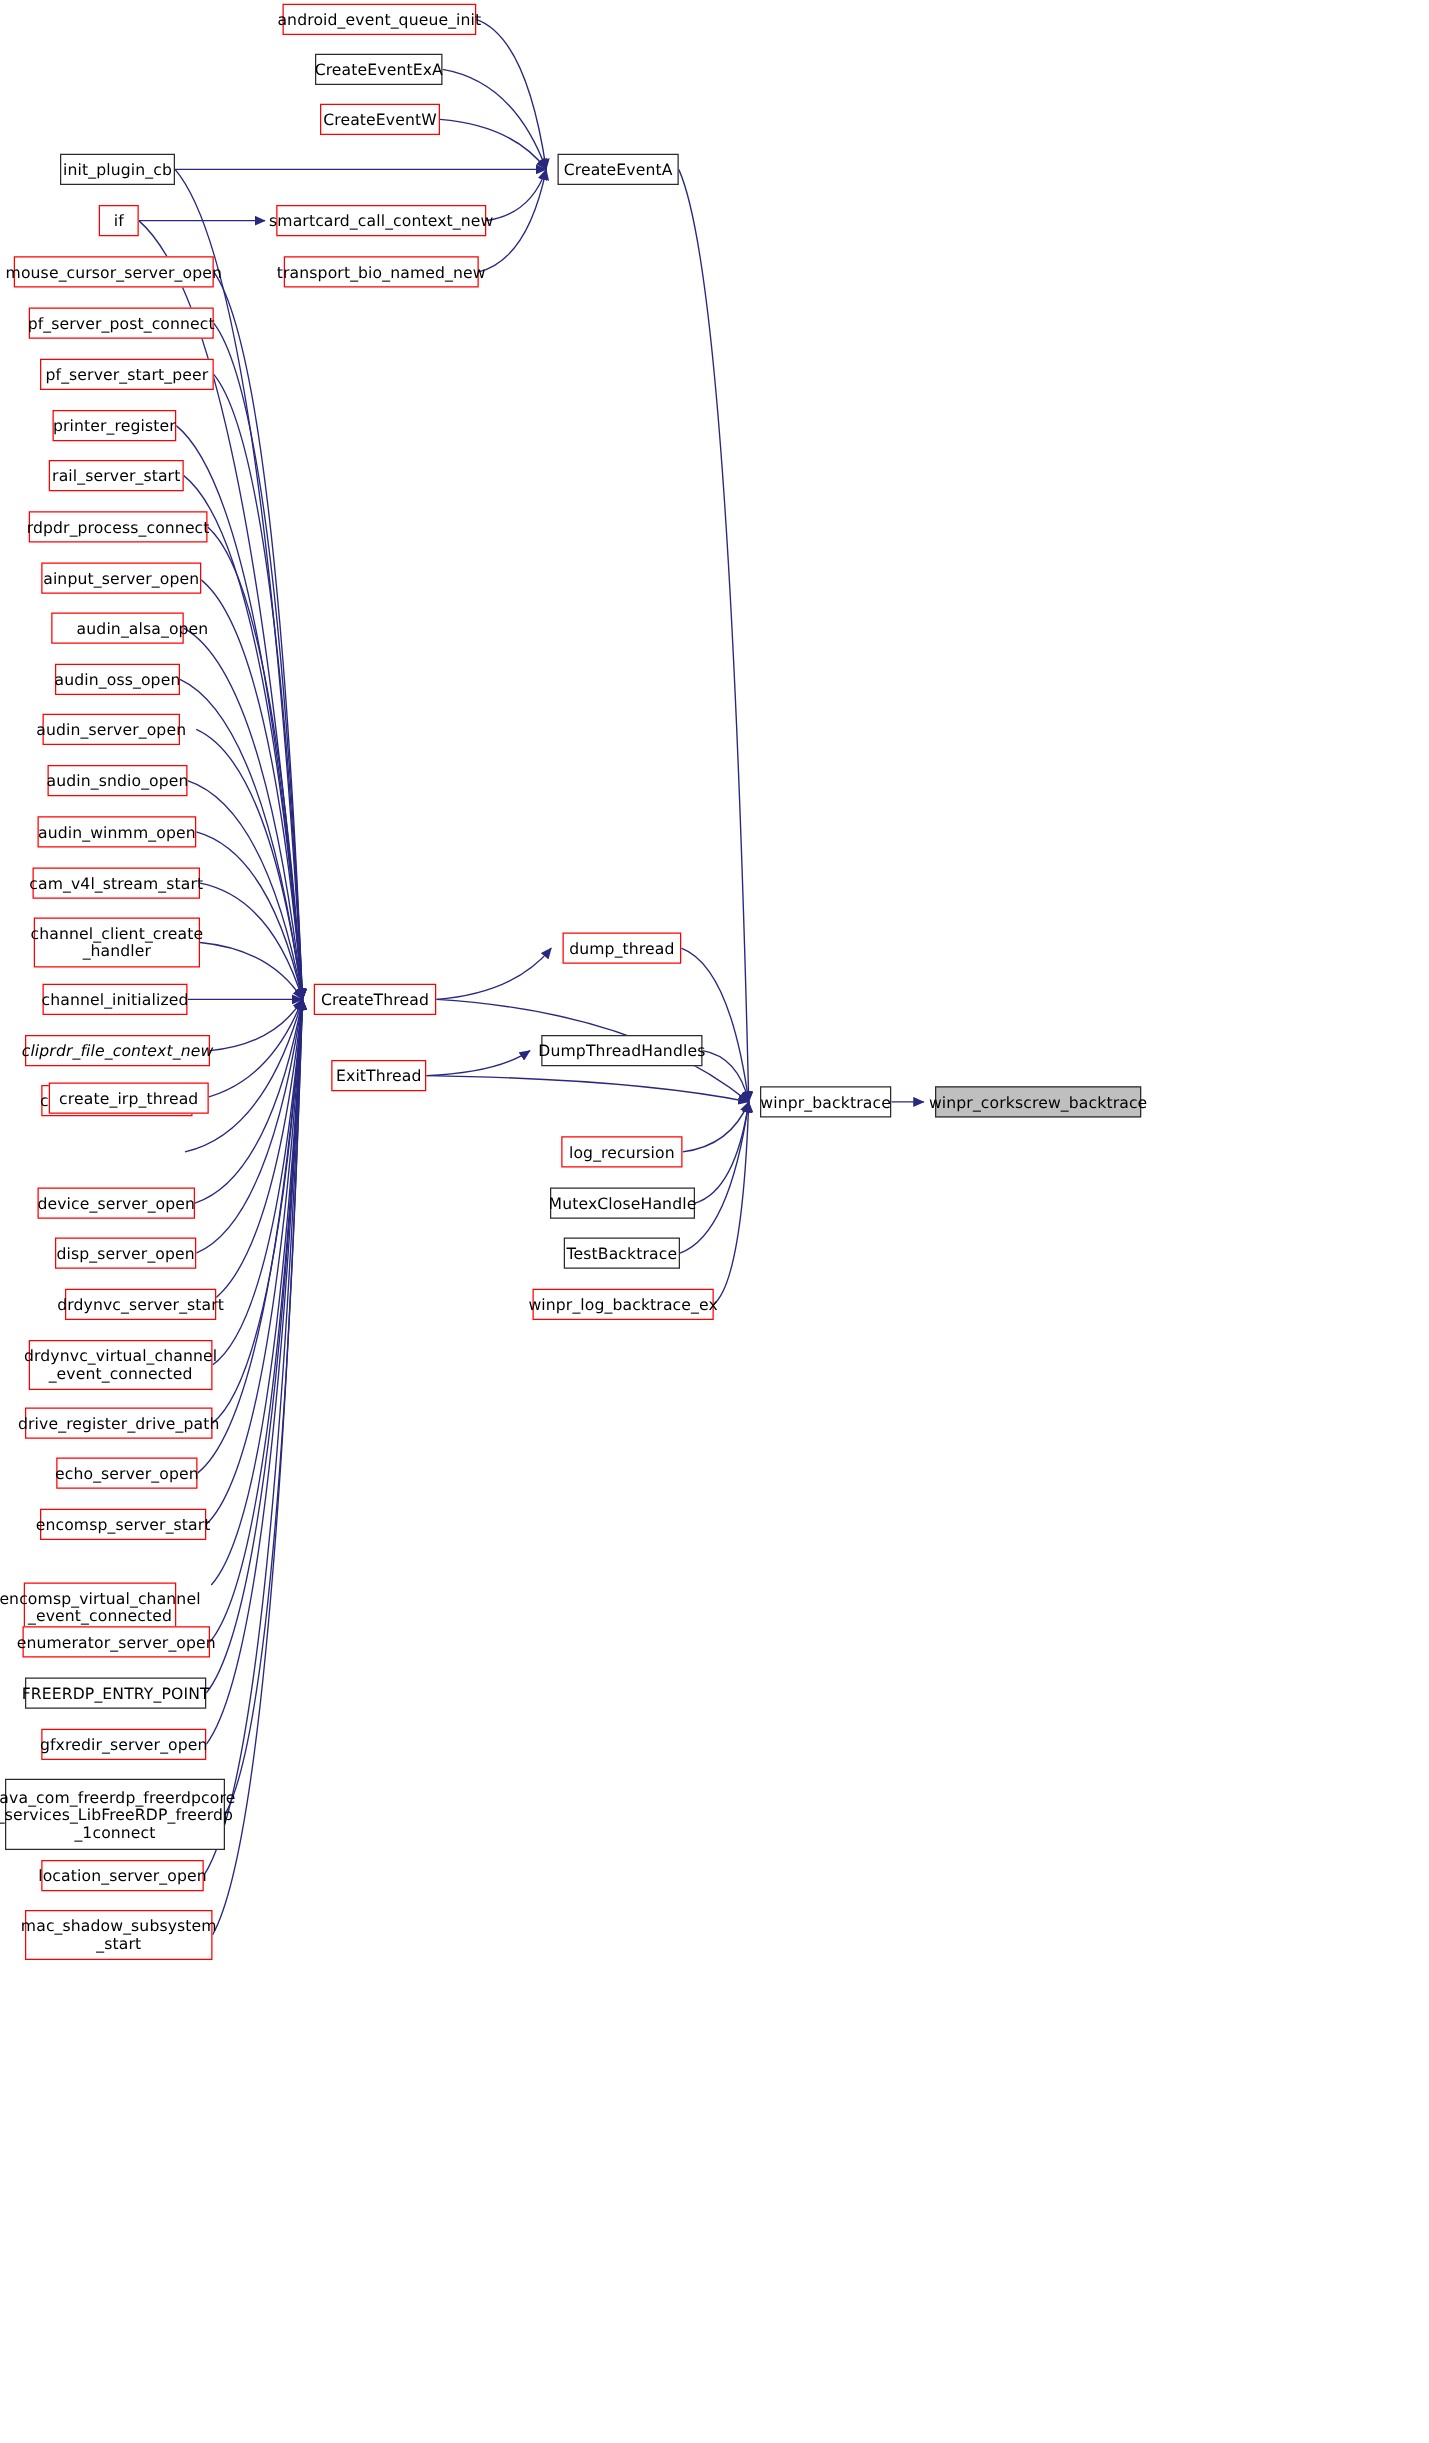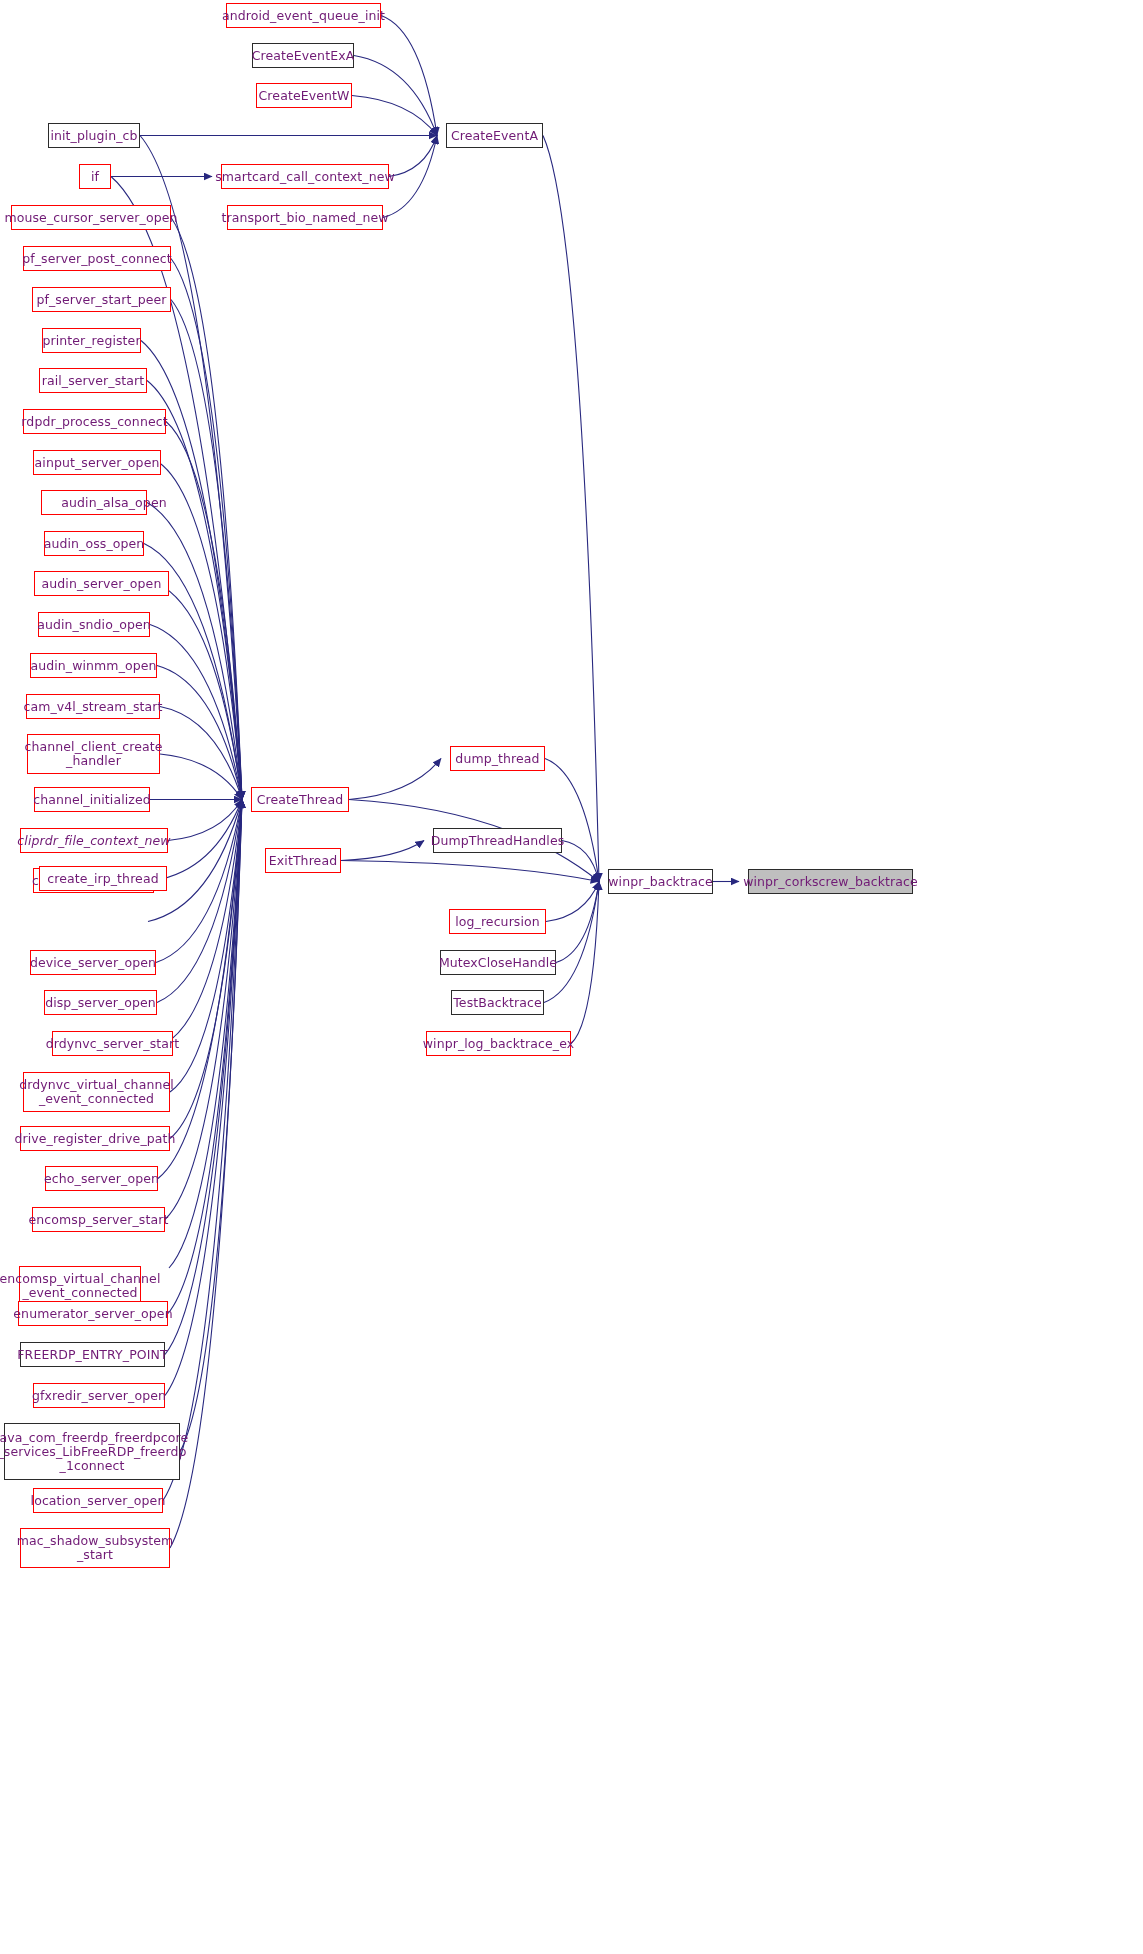--- a/index.html
+++ b/index.html
@@ -1,21 +1,21 @@
 <!DOCTYPE html>
 <html><head>
 <meta charset="utf-8">
 <style>
   html,body{margin:0;padding:0;background:#ffffff;}
   body{font-family:"DejaVu Sans","Liberation Sans",sans-serif;}
   #graph{position:relative;width:1143px;height:1954px;background:#fff;overflow:hidden;}
   svg#edges{position:absolute;left:0;top:0;width:1143px;height:1954px;}
   .node{position:absolute;box-sizing:border-box;display:flex;align-items:center;
         justify-content:center;text-align:center;background:#ffffff;
-        font-size:12.5px;color:#701a75;line-height:1.12;letter-spacing:0.1px;
+        font-size:12.5px;color:#000000;line-height:1.12;letter-spacing:0.1px;
         white-space:pre;padding:0 4px;}
   .node.red{border:1px solid #ff0000;}
   .node.black{border:1px solid #2b2b2b;}
   .node.cur{border:1px solid #2b2b2b;background:#bfbfbf;}
 </style>
 </head>
 <body>
 
 <div id="graph">
   <svg id="edges" xmlns="http://www.w3.org/2000/svg">
@@ -91,21 +91,21 @@
       <div class="node black" style="left: 446px; top: 123px; width: 97px; height: 25px;">CreateEventA</div>
       <div class="node red" style="left: 11px; top: 205px; width: 160px; height: 25px;">mouse_cursor_server_open</div>
       <div class="node red" style="left: 23px; top: 246px; width: 148px; height: 25px;">pf_server_post_connect</div>
       <div class="node red" style="left: 32px; top: 287px; width: 139px; height: 25px;">pf_server_start_peer</div>
       <div class="node red" style="left: 42px; top: 328px; width: 99px; height: 25px;">printer_register</div>
       <div class="node red" style="left: 39px; top: 368px; width: 108px; height: 25px;">rail_server_start</div>
       <div class="node red" style="left: 23px; top: 409px; width: 143px; height: 25px;">rdpdr_process_connect</div>
       <div class="node red" style="left: 33px; top: 450px; width: 128px; height: 25px;">ainput_server_open</div>
       <div class="node red" style="left: 41px; top: 490px; width: 106px; height: 25px; padding-left: 44px;">audin_alsa_open</div>
       <div class="node red" style="left: 44px; top: 531px; width: 100px; height: 25px;">audin_oss_open</div>
-      <div class="node red" style="left: 34px; top: 571px; width: 135px; height: 25px;">audin_server_open</div>
+      <div class="node red" style="left: 34px; top: 571px; width: 110px; height: 25px;">audin_server_open</div>
       <div class="node red" style="left: 38px; top: 612px; width: 112px; height: 25px;">audin_sndio_open</div>
       <div class="node red" style="left: 30px; top: 653px; width: 127px; height: 25px;">audin_winmm_open</div>
       <div class="node red" style="left: 26px; top: 694px; width: 134px; height: 25px;">cam_v4l_stream_start</div>
       <div class="node red" style="left: 27px; top: 734px; width: 133px; height: 40px;">channel_client_create
 _handler</div>
       <div class="node red" style="left: 34px; top: 787px; width: 116px; height: 25px;">channel_initialized</div>
       <div class="node red" style="left: 20px; top: 828px; width: 148px; height: 25px; font-style: italic;">cliprdr_file_context_new</div>
       <div class="node red" style="left: 33px; top: 868px; width: 121px; height: 25px;">cliprdr_server_start</div>
       <div class="node red" style="left: 39px; top: 866px; width: 128px; height: 25px;">create_irp_thread</div>
       <div class="node red" style="left: 30px; top: 950px; width: 126px; height: 25px;">device_server_open</div>

